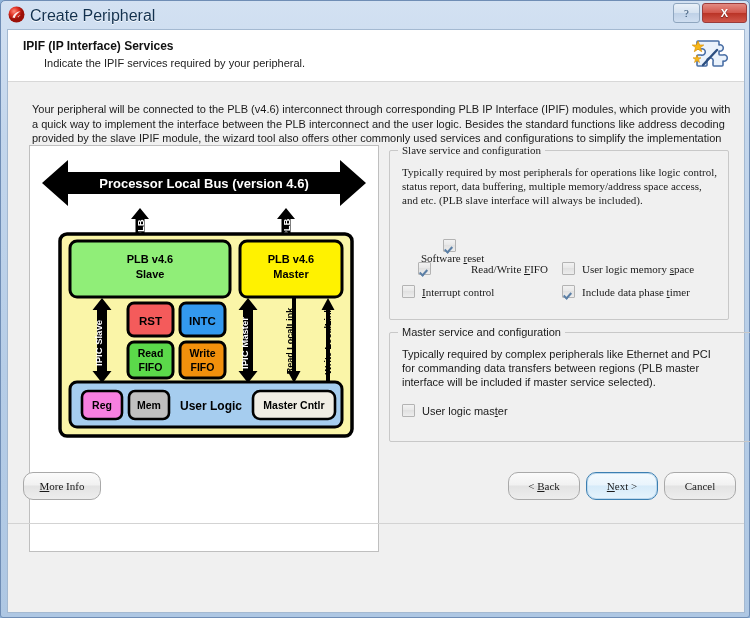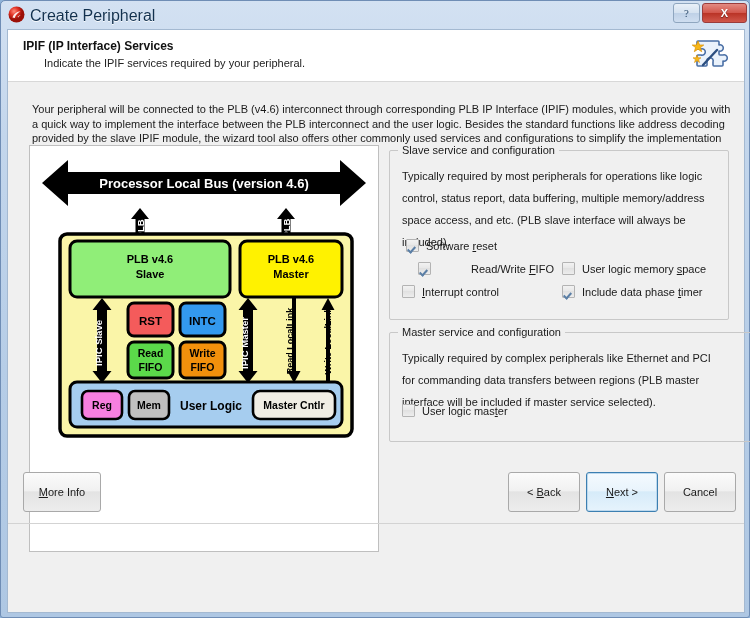--- a/index.html
+++ b/index.html
@@ -92,26 +92,26 @@
   .groupbox{
     position:absolute;
     border:1px solid #c8c8c8;border-radius:2px;
     box-sizing:border-box;background:transparent;
   }
   .gb-label{
     position:absolute;top:-7px;left:8px;
     background:#f0f0f0;padding:0 4px;
     font-size:11px;color:#1a1a1a;white-space:nowrap;
   }
-  #gb-slave{left:381px;top:120px;width:340px;height:170px;}
+  #gb-slave{left:381px;top:120px;width:340px;height:170px;font-family:Liberation Serif, serif;}
   #gb-master{left:381px;top:302px;width:404px;height:110px;}
 
   .gb-text{
     position:absolute;left:12px;top:14px;width:316px;
-    font-size:11px;color:#1a1a1a;line-height:22px;
+    font-size:11px;color:#1a1a1a;line-height:14px;
   }
 
   .cb-row{position:absolute;display:flex;align-items:center;}
   .cbox{
     width:13px;height:13px;box-sizing:border-box;
     border:1px solid #b3b3b3;
     background:linear-gradient(to bottom,#f2f2f2 0%,#e8e8e8 45%,#e1e1e1 50%,#ededed 100%);
     position:relative;flex:0 0 auto;border-radius:1px;
   }
   .cbox.checked::after{
@@ -123,24 +123,24 @@
   .cb-label{
     margin-left:7px;font-size:11px;color:#1a1a1a;white-space:nowrap;
   }
   .cb-label u{text-decoration:underline;}
 
   
   .footer-sep{
     position:absolute;left:0;top:493px;width:736px;height:1px;background:#d3d3d3;
   }
   .btn{
-    position:absolute;height:40px;box-sizing:border-box;
-    border:1px solid #a9a9a9;border-radius:3px;
+    position:absolute;height:28px;box-sizing:border-box;
+    border:1px solid #a9a9a9;border-radius:10px;
     background:linear-gradient(to bottom,#fbfbfb 0%,#f1f1f1 46%,#e3e3e3 50%,#ededed 100%);
-    font-size:11px;color:#1a1a1a;font-family:Liberation Sans, sans-serif;
+    font-size:11px;color:#1a1a1a;font-family:Liberation Serif, serif;
     display:flex;align-items:center;justify-content:center;
     cursor:default;
   }
   .btn.default{
     border:1px solid #3c7fb1;
     box-shadow:0 0 0 1px #bcd8ed inset;
     background:linear-gradient(to bottom,#f4fafe 0%,#e9f4fc 46%,#d6ebf9 50%,#e6f3fc 100%);
   }
   #btn-moreinfo{left:15px;top:442px;width:78px;}
   #btn-back{left:500px;top:442px;width:72px;}
@@ -279,21 +279,21 @@
           <rect x="223" y="245" width="82" height="28" rx="7" ry="7" fill="#F0EDE4" stroke="#000" stroke-width="2.6"></rect>
           <text x="264" y="263" text-anchor="middle" font-family="Liberation Sans, sans-serif" font-size="10.5" font-weight="bold" fill="#000">Master Cntlr</text>
         </g>
       </svg>
     </div>
 
     <div class="groupbox" id="gb-slave">
       <span class="gb-label">Slave service and configuration</span>
       <div class="gb-text">Typically required by most peripherals for operations like logic control, status report, data buffering, multiple memory/address space access, and etc. (PLB slave interface will always be included).</div>
 
-      <div class="cb-row" style="left:16px;top:88px;">
+      <div class="cb-row" style="left:24px;top:88px;flex-direction:column;">
         <span class="cbox checked"></span>
         <span class="cb-label">Software <u>r</u>eset</span>
       </div>
       <div class="cb-row" style="left:28px;top:111px;gap:33px;">
         <span class="cbox checked"></span>
         <span class="cb-label">Read/Write <u>F</u>IFO</span>
       </div>
       <div class="cb-row" style="left:12px;top:134px;">
         <span class="cbox"></span>
         <span class="cb-label"><u>I</u>nterrupt control</span>

